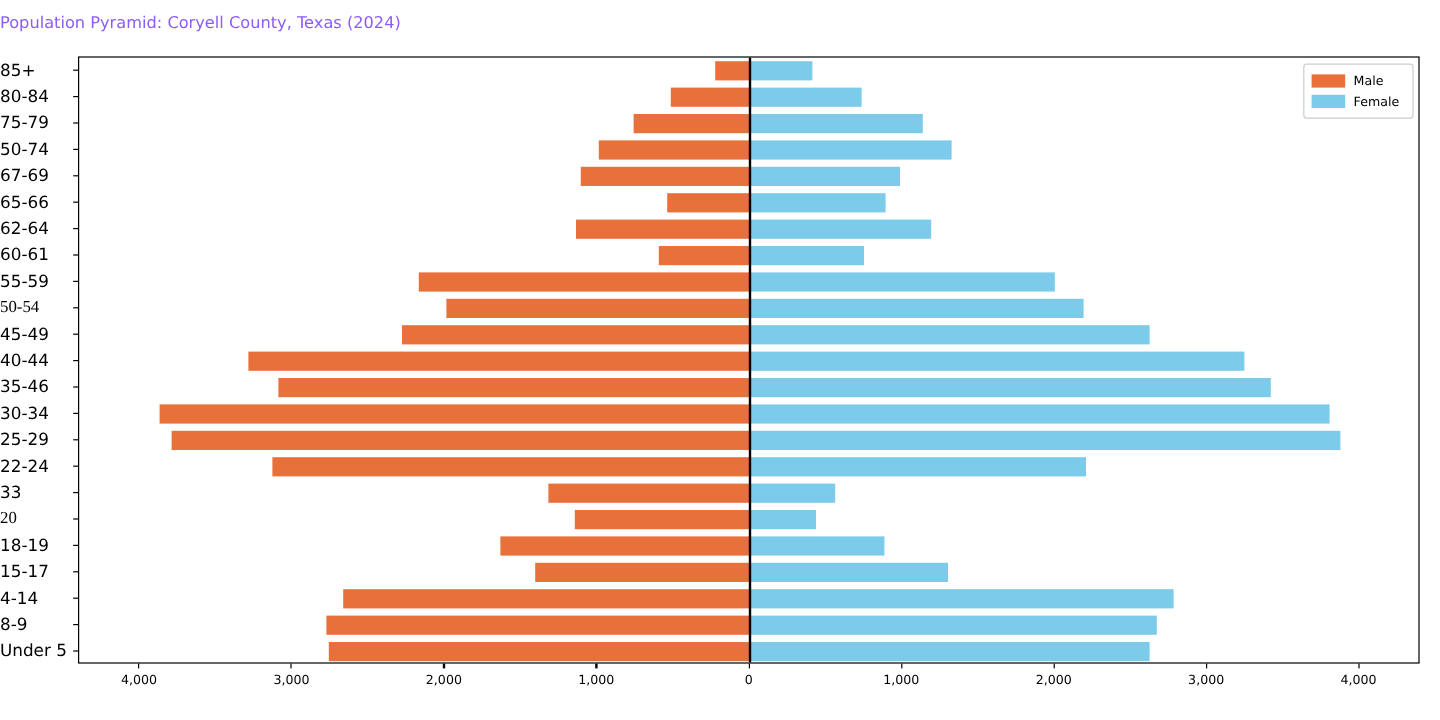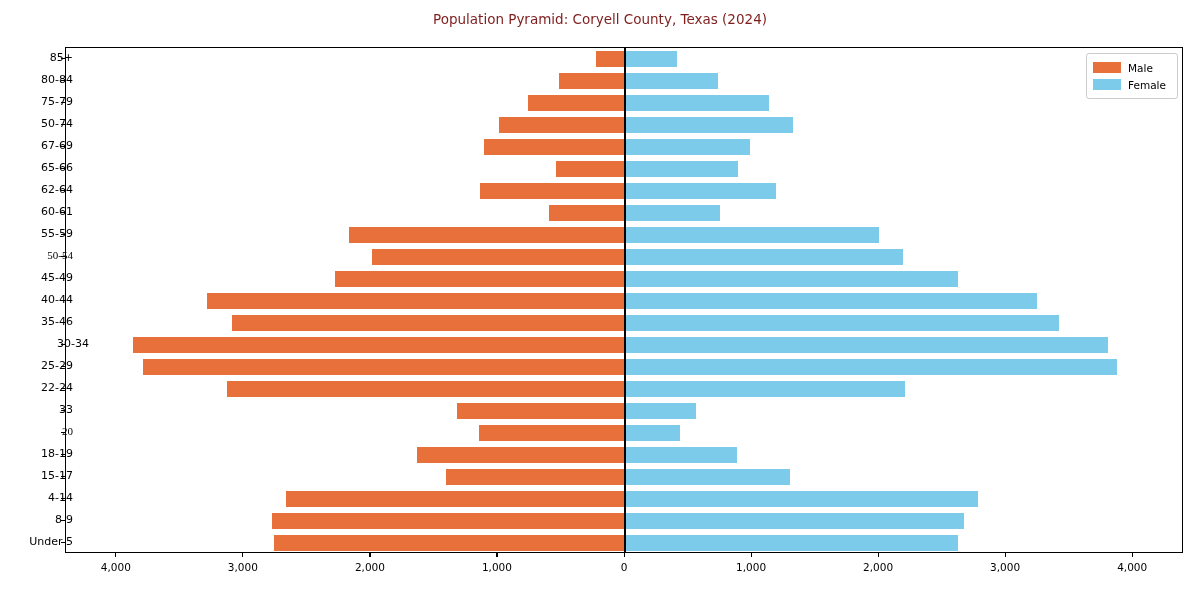--- a/index.html
+++ b/index.html
@@ -19,23 +19,22 @@
     left: 0; top: 0;
     width: 1200px;
     height: 600px;
     background: #ffffff;
   }
   #chart-title {
     position: absolute;
     left: 0;
     top: 11px;
     width: 1200px;
-    text-align: center;
     font-size: 13.5px;
-    color: #7f1d1d;
+    color: #8b5cf6;
     letter-spacing: 0px;
   }
   
   #plot-area {
     position: absolute;
     left: 65px;
     top: 47px;
     width: 1118px;
     height: 506px;
     border: 1.1px solid #000000;
@@ -61,25 +60,24 @@
     top: 0;
     height: 100%;
     width: 1.2px;
     background: #000000;
   }
 
   
   .ytick-label {
     position: absolute;
     right: 1198px;            
-    text-align: right;
-    font-size: 11px;
+    text-align: left;
+    font-size: 14px;
     color: #000000;
     white-space: nowrap;
-    padding-left: 16px;
   }
   .ytick-mark {
     position: absolute;
     left: 61px;
     width: 4px;
     height: 1.1px;
     background: #000000;
   }
 
   
@@ -209,21 +207,21 @@
       <div class="ytick-label" style="left: 0px; width: 57px; top: 227px;">55-59</div>
       <div class="ytick-mark" style="top: 255.5px;"></div>
       <div class="ytick-label" style="left: 0px; width: 57px; top: 249px; font-family: Liberation Serif, serif;">50-54</div>
       <div class="ytick-mark" style="top: 277.5px;"></div>
       <div class="ytick-label" style="left: 0px; width: 57px; top: 271px;">45-49</div>
       <div class="ytick-mark" style="top: 299.5px;"></div>
       <div class="ytick-label" style="left: 0px; width: 57px; top: 293px;">40-44</div>
       <div class="ytick-mark" style="top: 321.5px;"></div>
       <div class="ytick-label" style="left: 0px; width: 57px; top: 315px;">35-46</div>
       <div class="ytick-mark" style="top: 343.5px;"></div>
-      <div class="ytick-label" style="left: 16px; width: 57px; top: 337px;">30-34</div>
+      <div class="ytick-label" style="left: 0px; width: 57px; top: 337px;">30-34</div>
       <div class="ytick-mark" style="top: 365.5px;"></div>
       <div class="ytick-label" style="left: 0px; width: 57px; top: 359px;">25-29</div>
       <div class="ytick-mark" style="top: 387.5px;"></div>
       <div class="ytick-label" style="left: 0px; width: 57px; top: 381px;">22-24</div>
       <div class="ytick-mark" style="top: 409.5px;"></div>
       <div class="ytick-label" style="left: 0px; width: 57px; top: 403px;">33</div>
       <div class="ytick-mark" style="top: 431.5px;"></div>
       <div class="ytick-label" style="left: 0px; width: 57px; top: 425px; font-family: Liberation Serif, serif;">20</div>
       <div class="ytick-mark" style="top: 453.5px;"></div>
       <div class="ytick-label" style="left: 0px; width: 57px; top: 447px;">18-19</div>

